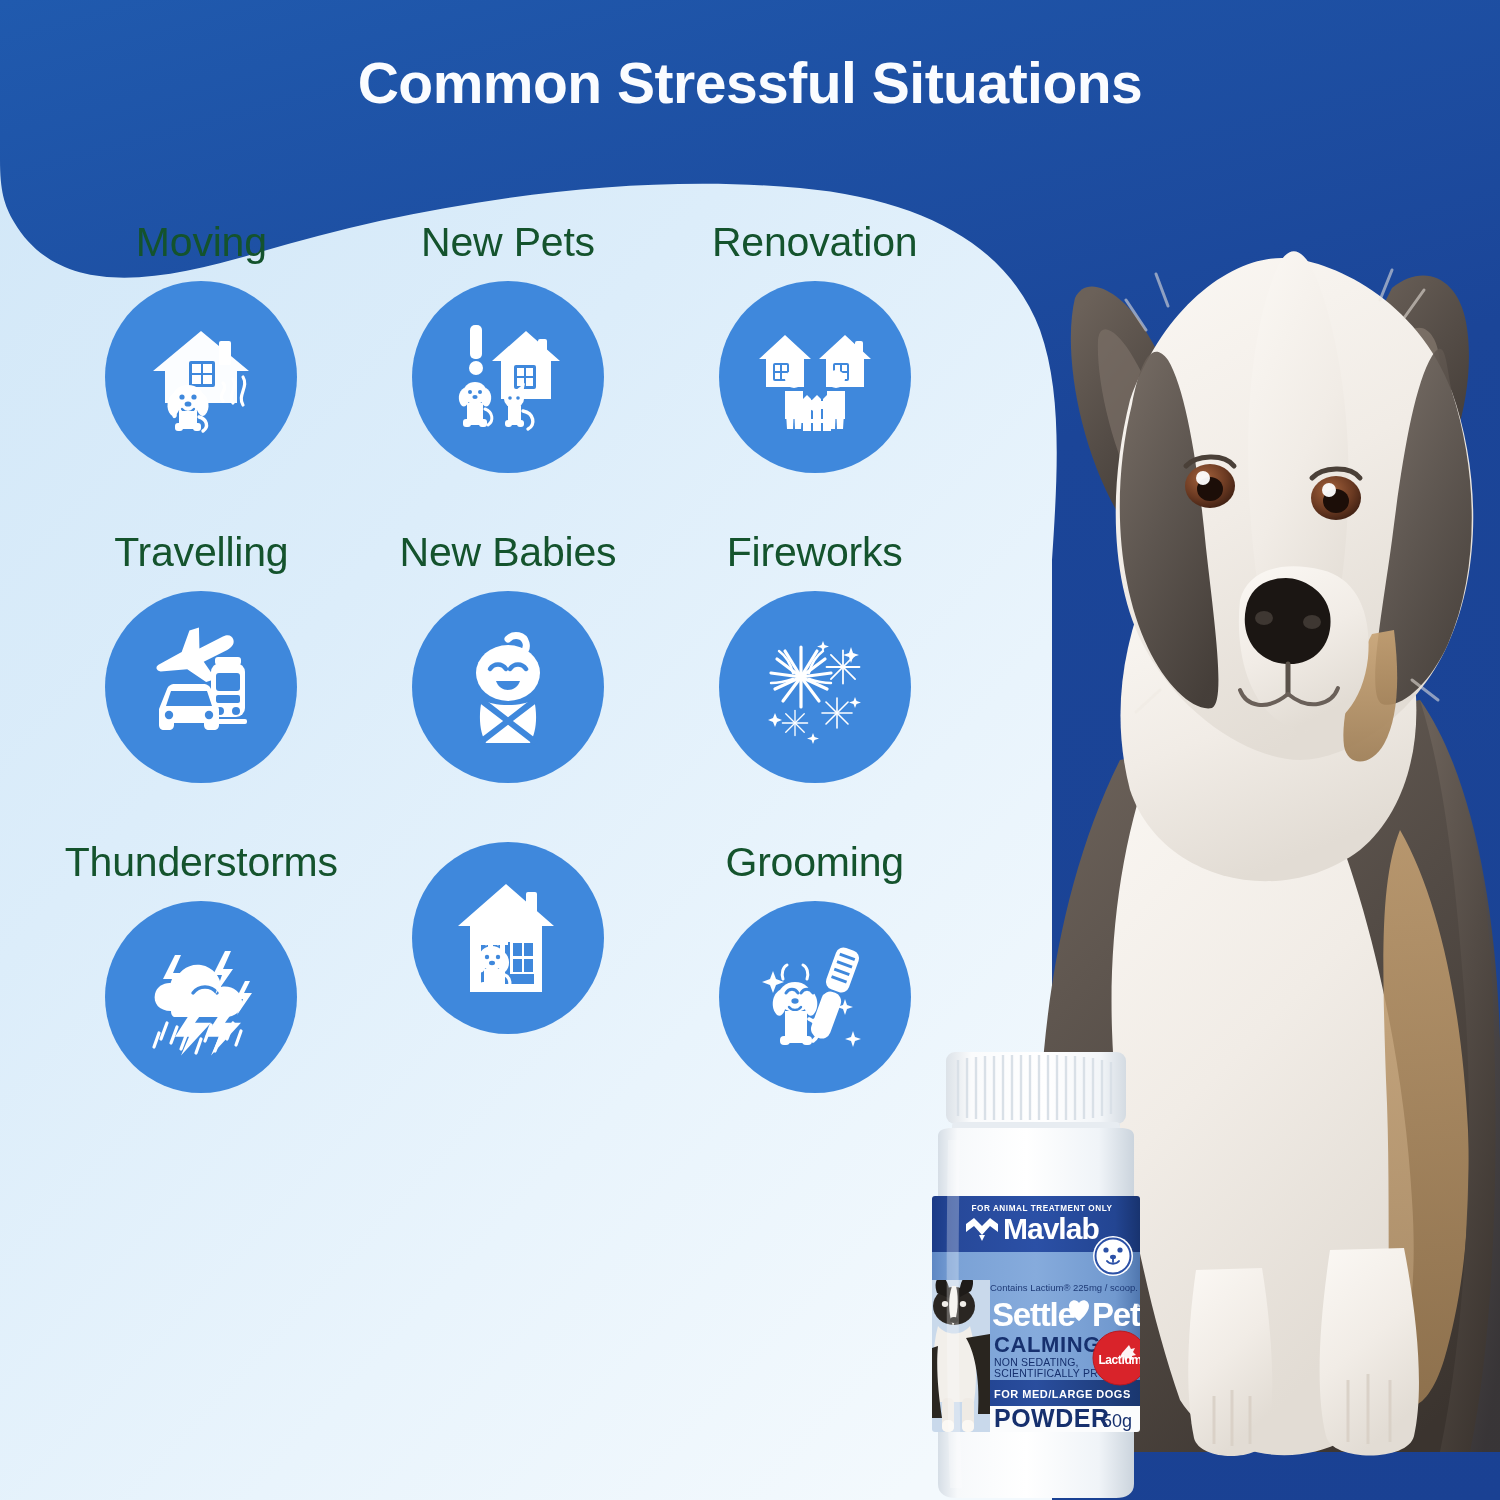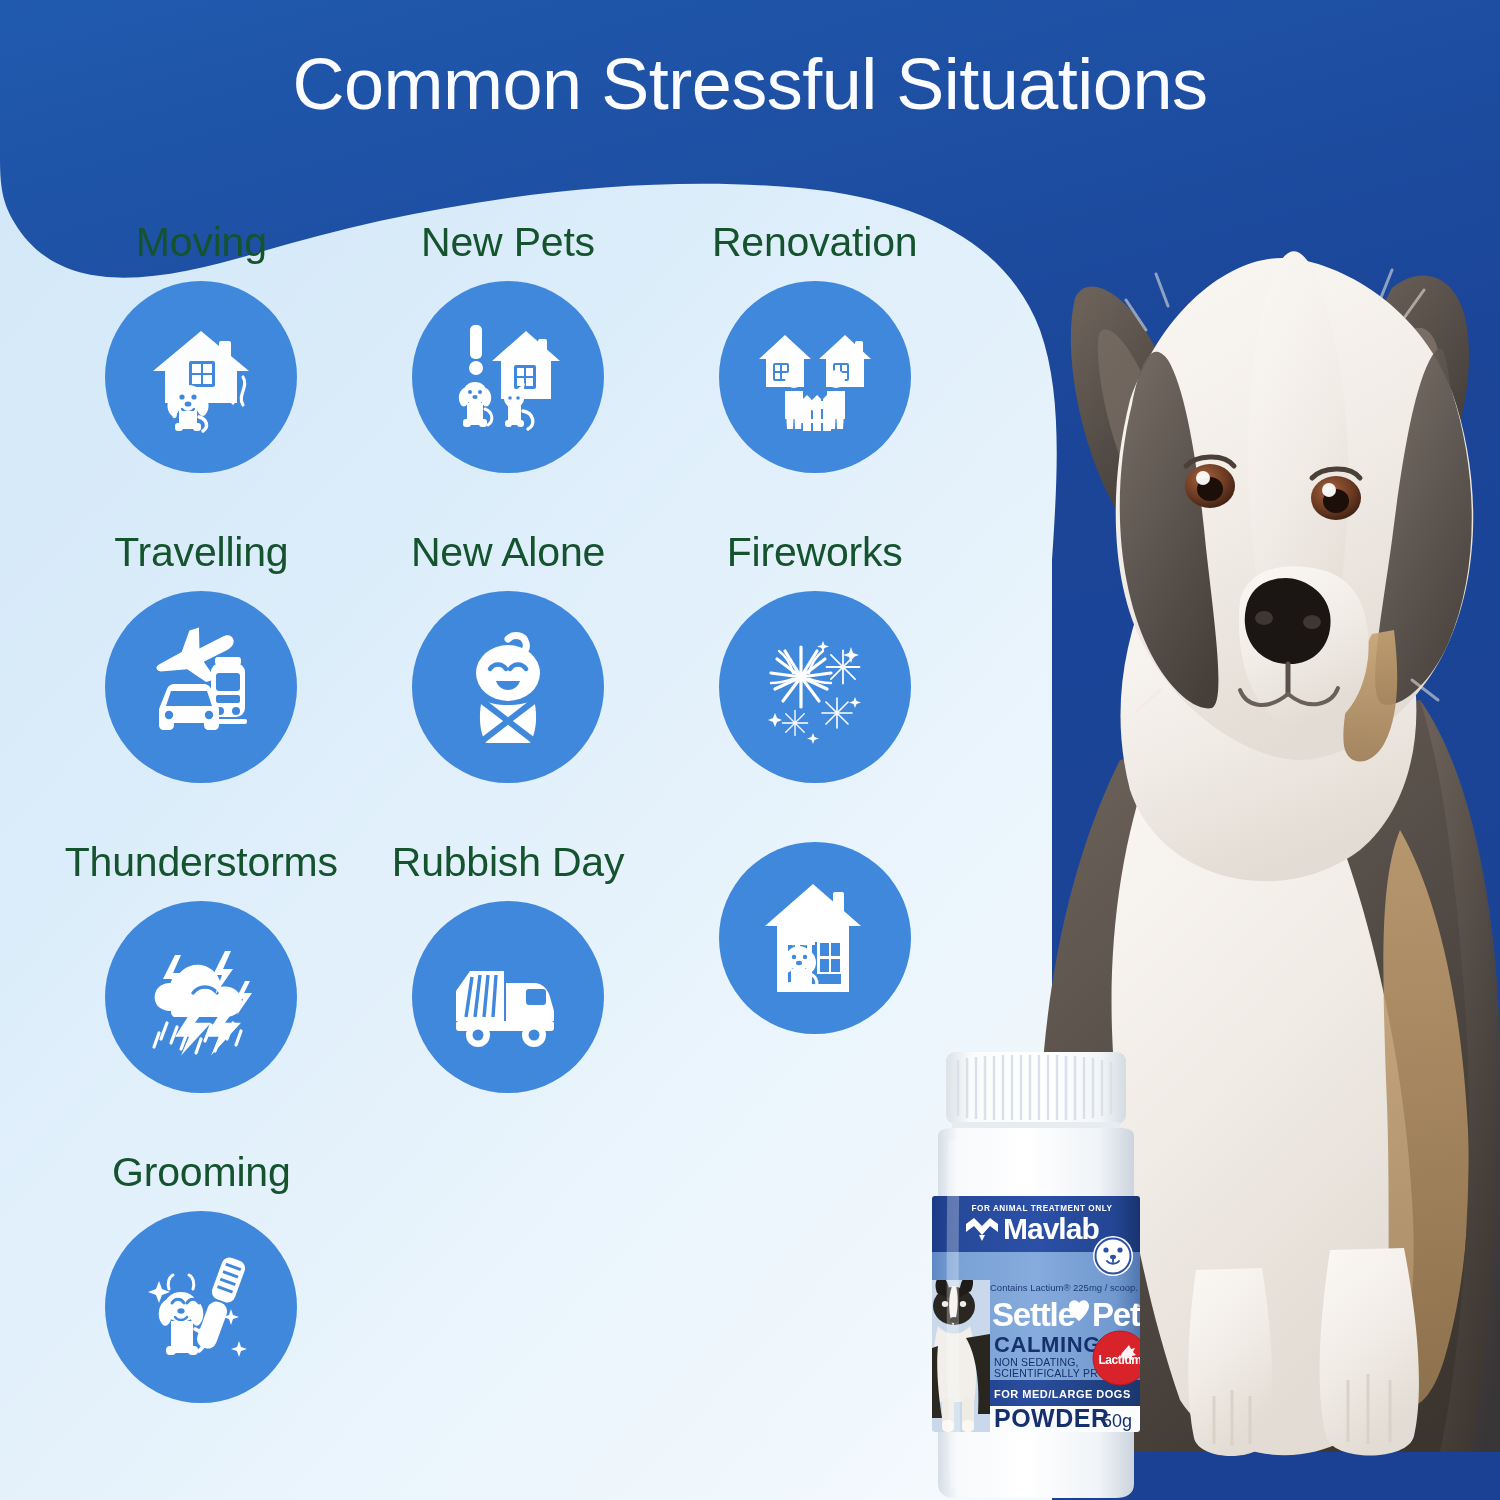--- a/index.html
+++ b/index.html
@@ -20,22 +20,22 @@
   }
   .bg-light-svg { position:absolute; inset:0; }
 
   
   .title-wrap {
     position:absolute; top:0; left:0; width:1500px; height:160px;
     display:flex; align-items:center; justify-content:center;
     z-index:6; pointer-events:none;
   }
   .title {
-    font-size:72px;
-    font-weight:normal;
+    font-size:57px;
+    font-weight:bold;
     color:#FAFCFF;
     letter-spacing:-0.5px;
     white-space:nowrap;
     line-height:1;
     margin-top:7px;
   }
 
   
   .grid {
     position:absolute;
@@ -384,21 +384,21 @@
                      C20 103 18 101 18 98 Z"></path>
             <path d="M30 64 L66 64 L71 79 L25 79 Z" fill="#3F88DC"></path>
             <circle cx="28" cy="88" r="4.2" fill="#3F88DC"></circle>
             <circle cx="68" cy="88" r="4.2" fill="#3F88DC"></circle>
           </g>
         </svg>
       </div>
     </div>
 
     <div class="cell">
-      <div class="cell-label">New Alone</div>
+      <div class="cell-label">New Babies</div>
       <div class="cell-icon">
         <svg viewBox="0 0 120 120" fill="#FFFFFF">
 
           <path d="M60 12 C66 6 76 8 78 16 C80 24 72 30 66 27" stroke="#FFFFFF" stroke-width="7" fill="none" stroke-linecap="round"></path>
 
           <ellipse cx="60" cy="46" rx="32" ry="28"></ellipse>
 
           <path d="M42 42 C46 36 54 36 58 42" stroke="#3F88DC" stroke-width="4.5" fill="none" stroke-linecap="round"></path>
           <path d="M62 42 C66 36 74 36 78 42" stroke="#3F88DC" stroke-width="4.5" fill="none" stroke-linecap="round"></path>
 
@@ -508,45 +508,20 @@
               <path d="M92 86 L86 102"></path>
             <path d="M100 94 L95 108"></path>
               <path d="M80 98 L74 114"></path>
             <path d="M60 102 L55 116"></path>
           </g>
         </svg>
       </div>
     </div>
 
 
-    <div class="cell">
-      <div class="cell-label">Rubbish Day</div>
-      <div class="cell-icon">
-        <svg viewBox="0 0 120 120" fill="#FFFFFF">
-
-          <path d="M8 54 L22 34 L56 34 L56 84 L8 84 Z"></path>
-          <g stroke="#3F88DC" stroke-width="3.4">
-            <path d="M24 40 L18 80"></path>
-              <path d="M32 38 L27 80"></path>
-            <path d="M40 38 L36 80"></path>
-              <path d="M48 38 L45 80"></path>
-          </g>
-
-          <path d="M58 46 L86 46 C94 46 100 52 102 60 L106 74 L106 84 L58 84 Z"></path>
-          <rect x="78" y="52" width="20" height="16" rx="3" fill="#3F88DC"></rect>
-
-          <rect x="8" y="84" width="98" height="10" rx="3"></rect>
-
-          <circle cx="30" cy="98" r="12"></circle>
-          <circle cx="30" cy="98" r="5.5" fill="#3F88DC"></circle>
-          <circle cx="86" cy="98" r="12"></circle>
-          <circle cx="86" cy="98" r="5.5" fill="#3F88DC"></circle>
-        </svg>
-      </div>
-    </div>
 
     <div class="cell">
       <div class="cell-icon">
         <svg viewBox="0 0 120 120" fill="#FFFFFF">
 
           <path d="M58 6 L10 48 L22 48 L22 56 L94 56 L94 48 L106 48 Z"></path>
           <rect x="78" y="14" width="11" height="22" rx="2"></rect>
 
           <path d="M22 56 L22 112 L30 112 L30 64 L86 64 L86 112 L94 112 L94 56 Z"></path>
           <rect x="22" y="106" width="72" height="8"></rect>

